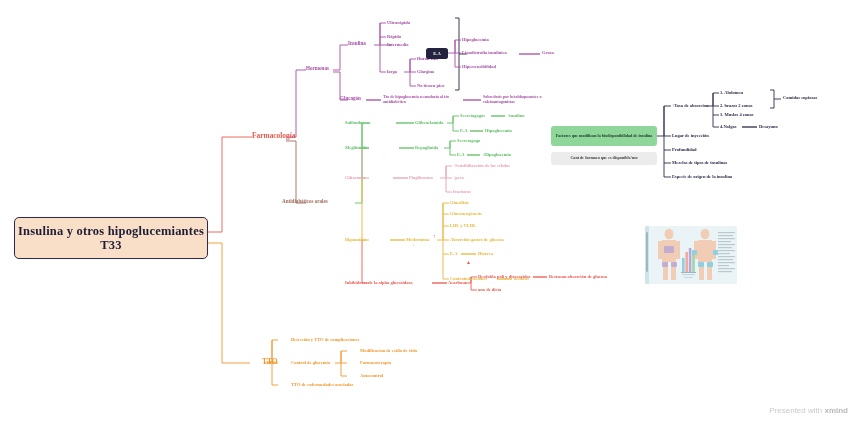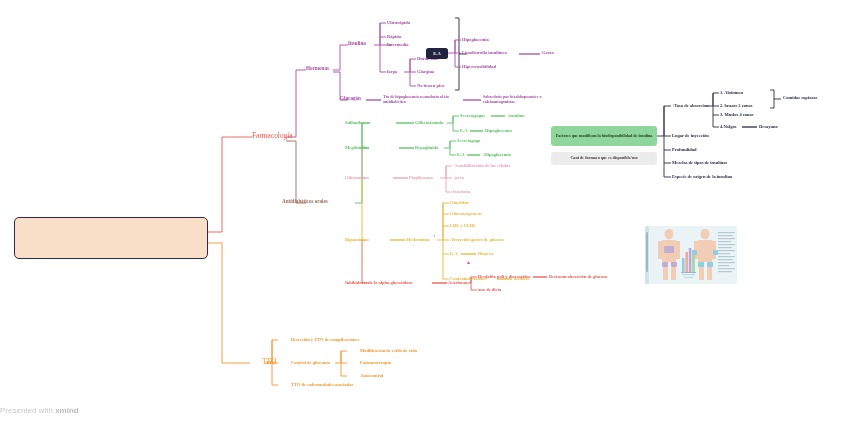--- a/index.html
+++ b/index.html
@@ -17,21 +17,21 @@
   #root{
     left:14px;top:217px;width:192px;height:40px;
     background:#fadfc8;border:1.6px solid #2b2b4a;border-radius:5px;
     display:flex;align-items:center;justify-content:center;text-align:center;
     font-size:12.5px;color:#1d1d38;font-weight:600;letter-spacing:.2px;
     box-shadow:0 0 0 1px rgba(0,0,0,.02);
   }
   #root .l2{display:block;font-weight:600;}
 
   
-  .t-main{font-size:7.4px;font-weight:400;text-align:center;}
+  .t-main{font-size:7.4px;font-weight:700;text-align:center;}
   .t-sub{font-size:5.1px;font-weight:700;}
   .t-leaf{font-size:4.5px;font-weight:700;}
   .t-tiny{font-size:4.1px;font-weight:700;}
 
   .c-red{color:#e8594f;}
   .c-orange{color:#f0972e;margin-left:12px;}
   .c-purple{color:#a64ca6;}
   .c-green{color:#5bbf62;}
   .c-pink{color:#e8a0b4;}
   .c-yellow{color:#e8b73a;}
@@ -53,21 +53,21 @@
     left:551px;top:152px;width:106px;height:13px;background:#ececec;border-radius:3px;
     display:flex;align-items:center;justify-content:center;text-align:center;
     font-size:4.1px;font-weight:700;color:#3a3a3a;padding:0 3px;box-sizing:border-box;
   }
 
   
   #illus{left:645px;top:226px;width:92px;height:58px;background:#eaf4f7;border-radius:2px;overflow:hidden;}
 
   
   #footer{
-    left:0;top:406px;width:848px;text-align:left;
+    left:0;top:406px;width:848px;text-align:right;
     font-family:"Liberation Sans",sans-serif;font-size:8px;color:#c9c9c9;font-weight:400;
   }
   #footer b{color:#b9b9b9;font-weight:700;}
   .arrow-up{font-size:5px;}
 </style>
 </head>
 <body>
 
 <div id="canvas">
 
@@ -163,20 +163,22 @@
       <path d="M272 340 V363 H278" stroke="#f0972e"></path>
       <path d="M272 363 V385 H278" stroke="#f0972e"></path>
       <path d="M335 363 H341 V351 H347" stroke="#f0972e"></path>
       <path d="M341 351 V363 H347" stroke="#f0972e"></path>
       <path d="M341 363 V376 H347" stroke="#f0972e"></path>
     </g>
   </svg>
 
   <div class="node" id="root">
     <div>
+      <span>Insulina y otros hipoglucemiantes</span>
+      <span class="l2">T33</span>
     </div>
   </div>
 
   <div class="node t-main c-red" style="left:252px;top:132px;">Farmacología</div>
   <div class="node t-main c-orange" style="left:250px;top:358px;">TTO</div>
 
   <div class="node t-sub c-purple" style="left:306px;top:66px;">Hormonas</div>
   <div class="node t-sub c-purple" style="left:348px;top:41px;">Insulina</div>
 
   <div class="node t-leaf c-purple" style="left:387px;top:20px;">Ultrarápida</div>

